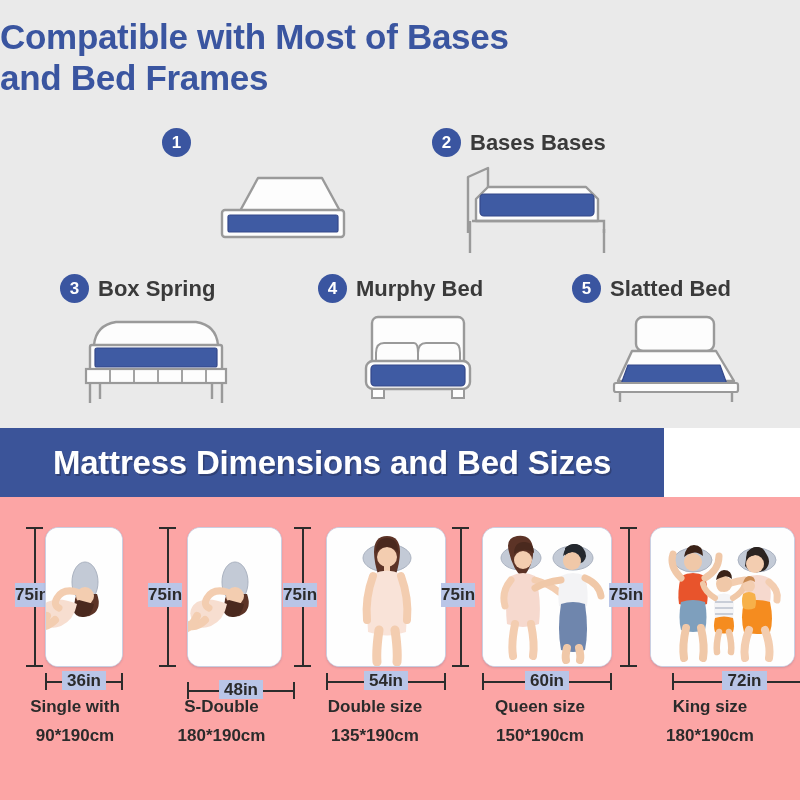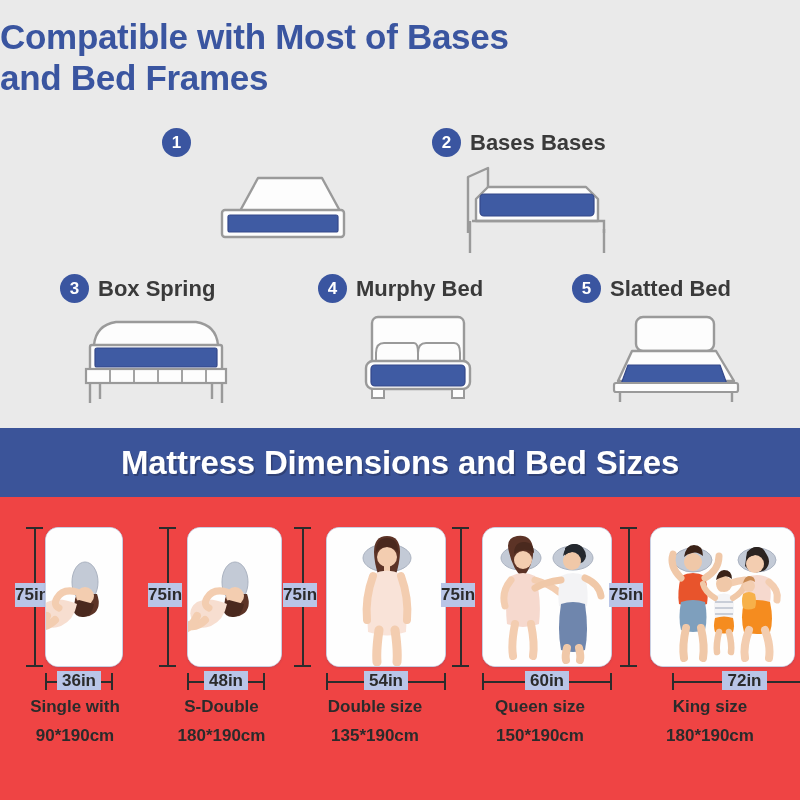--- a/index.html
+++ b/index.html
@@ -31,34 +31,34 @@
     background: #3a55a0; color: #ffffff;
     font-size: 17px; font-weight: bold;
     display: flex; align-items: center; justify-content: center;
     flex: 0 0 auto;
   }
   .item-label { font-size: 22px; font-weight: bold; color: #3a3a3a; }
   .item-art { margin-top: 6px; }
 
   
   .banner {
-    position: absolute; left: 0; top: 428px; width: 800px; height: 69px;
+    position: absolute; left: 0; top: 428px; width: 664px; height: 69px;
     background: #3b5499;
     display: flex; align-items: center; justify-content: center;
   }
   .banner-title {
     color: #ffffff; font-size: 33px; font-weight: bold;
     text-shadow: 1.5px 1.5px 0 rgba(40,50,90,0.55);
     letter-spacing: -0.2px;
   }
 
   
   .bottom-section {
     position: absolute; left: 0; top: 497px; width: 800px; height: 303px;
-    background: #ef4444;
+    background: #fca5a5;
   }
   .size-row {
     position: absolute; left: 0; top: 0; width: 800px; height: 303px;
   }
   .size-col { position: absolute; top: 0; }
 
   .card {
     position: absolute; top: 30px;
     background: #fdfdfd;
     border: 1.5px solid #c9cfe2;
@@ -223,21 +223,21 @@
                 <circle cx="6" cy="0" r="9" fill="#f3cdb0"></circle>
                 <path d="M14 -9 q12 2 13 10 q1 9 -8 11 q-7 1 -9 -6 Z" fill="#4a291e"></path>
                 <path d="M14 8 q16 3 22 16 q5 12 -4 18 q-12 7 -20 -4 q-6 -12 2 -30 Z" fill="#f7ded0"></path>
                 <path d="M2 8 q-4 14 6 20 q7 4 10 -2" fill="none" stroke="#f3cdb0" stroke-width="7" stroke-linecap="round"></path>
                 <path d="M30 30 q10 10 4 20 q-5 8 -13 3" fill="none" stroke="#f3cdb0" stroke-width="8" stroke-linecap="round"></path>
                 <path d="M26 38 q14 6 14 18 q0 10 -9 10" fill="none" stroke="#f3cdb0" stroke-width="8" stroke-linecap="round"></path>
               </g>
             </svg>
           </div>
         </div>
-        <div class="hmark" style="left:45px; top:175px; width:68px;">
+        <div class="hmark" style="left:45px; top:175px; width:78px;">
           <div class="hline"></div>
           <div class="hcap" style="left:0;"></div>
           <div class="hcap" style="right:0;"></div>
           <div class="htxt"><span>36in</span></div>
         </div>
         <div class="size-name" style="left:0; top:200px; width:150px;">Single with</div>
         <div class="size-cm" style="left:0; top:229px; width:150px;">90*190cm</div>
       </div>
 
       <div class="size-col" style="left:143px; width:157px;">
@@ -257,21 +257,21 @@
                 <circle cx="6" cy="0" r="9" fill="#f3cdb0"></circle>
                 <path d="M14 -9 q12 2 13 10 q1 9 -8 11 q-7 1 -9 -6 Z" fill="#4a291e"></path>
                 <path d="M14 8 q16 3 22 16 q5 12 -4 18 q-12 7 -20 -4 q-6 -12 2 -30 Z" fill="#f7ded0"></path>
                 <path d="M2 8 q-4 14 6 20 q7 4 10 -2" fill="none" stroke="#f3cdb0" stroke-width="7" stroke-linecap="round"></path>
                 <path d="M30 30 q10 10 4 20 q-5 8 -13 3" fill="none" stroke="#f3cdb0" stroke-width="8" stroke-linecap="round"></path>
                 <path d="M26 38 q14 6 14 18 q0 10 -9 10" fill="none" stroke="#f3cdb0" stroke-width="8" stroke-linecap="round"></path>
               </g>
             </svg>
           </div>
         </div>
-        <div class="hmark" style="left:44px; top:175px; width:78px;">
+        <div class="hmark" style="left:44px; top:184px; width:108px;">
           <div class="hline"></div>
           <div class="hcap" style="left:0;"></div>
           <div class="hcap" style="right:0;"></div>
           <div class="htxt"><span>48in</span></div>
         </div>
         <div class="size-name" style="left:0; top:200px; width:157px;">S-Double</div>
         <div class="size-cm" style="left:0; top:229px; width:157px;">180*190cm</div>
       </div>
 
       <div class="size-col" style="left:290px; width:170px;">

